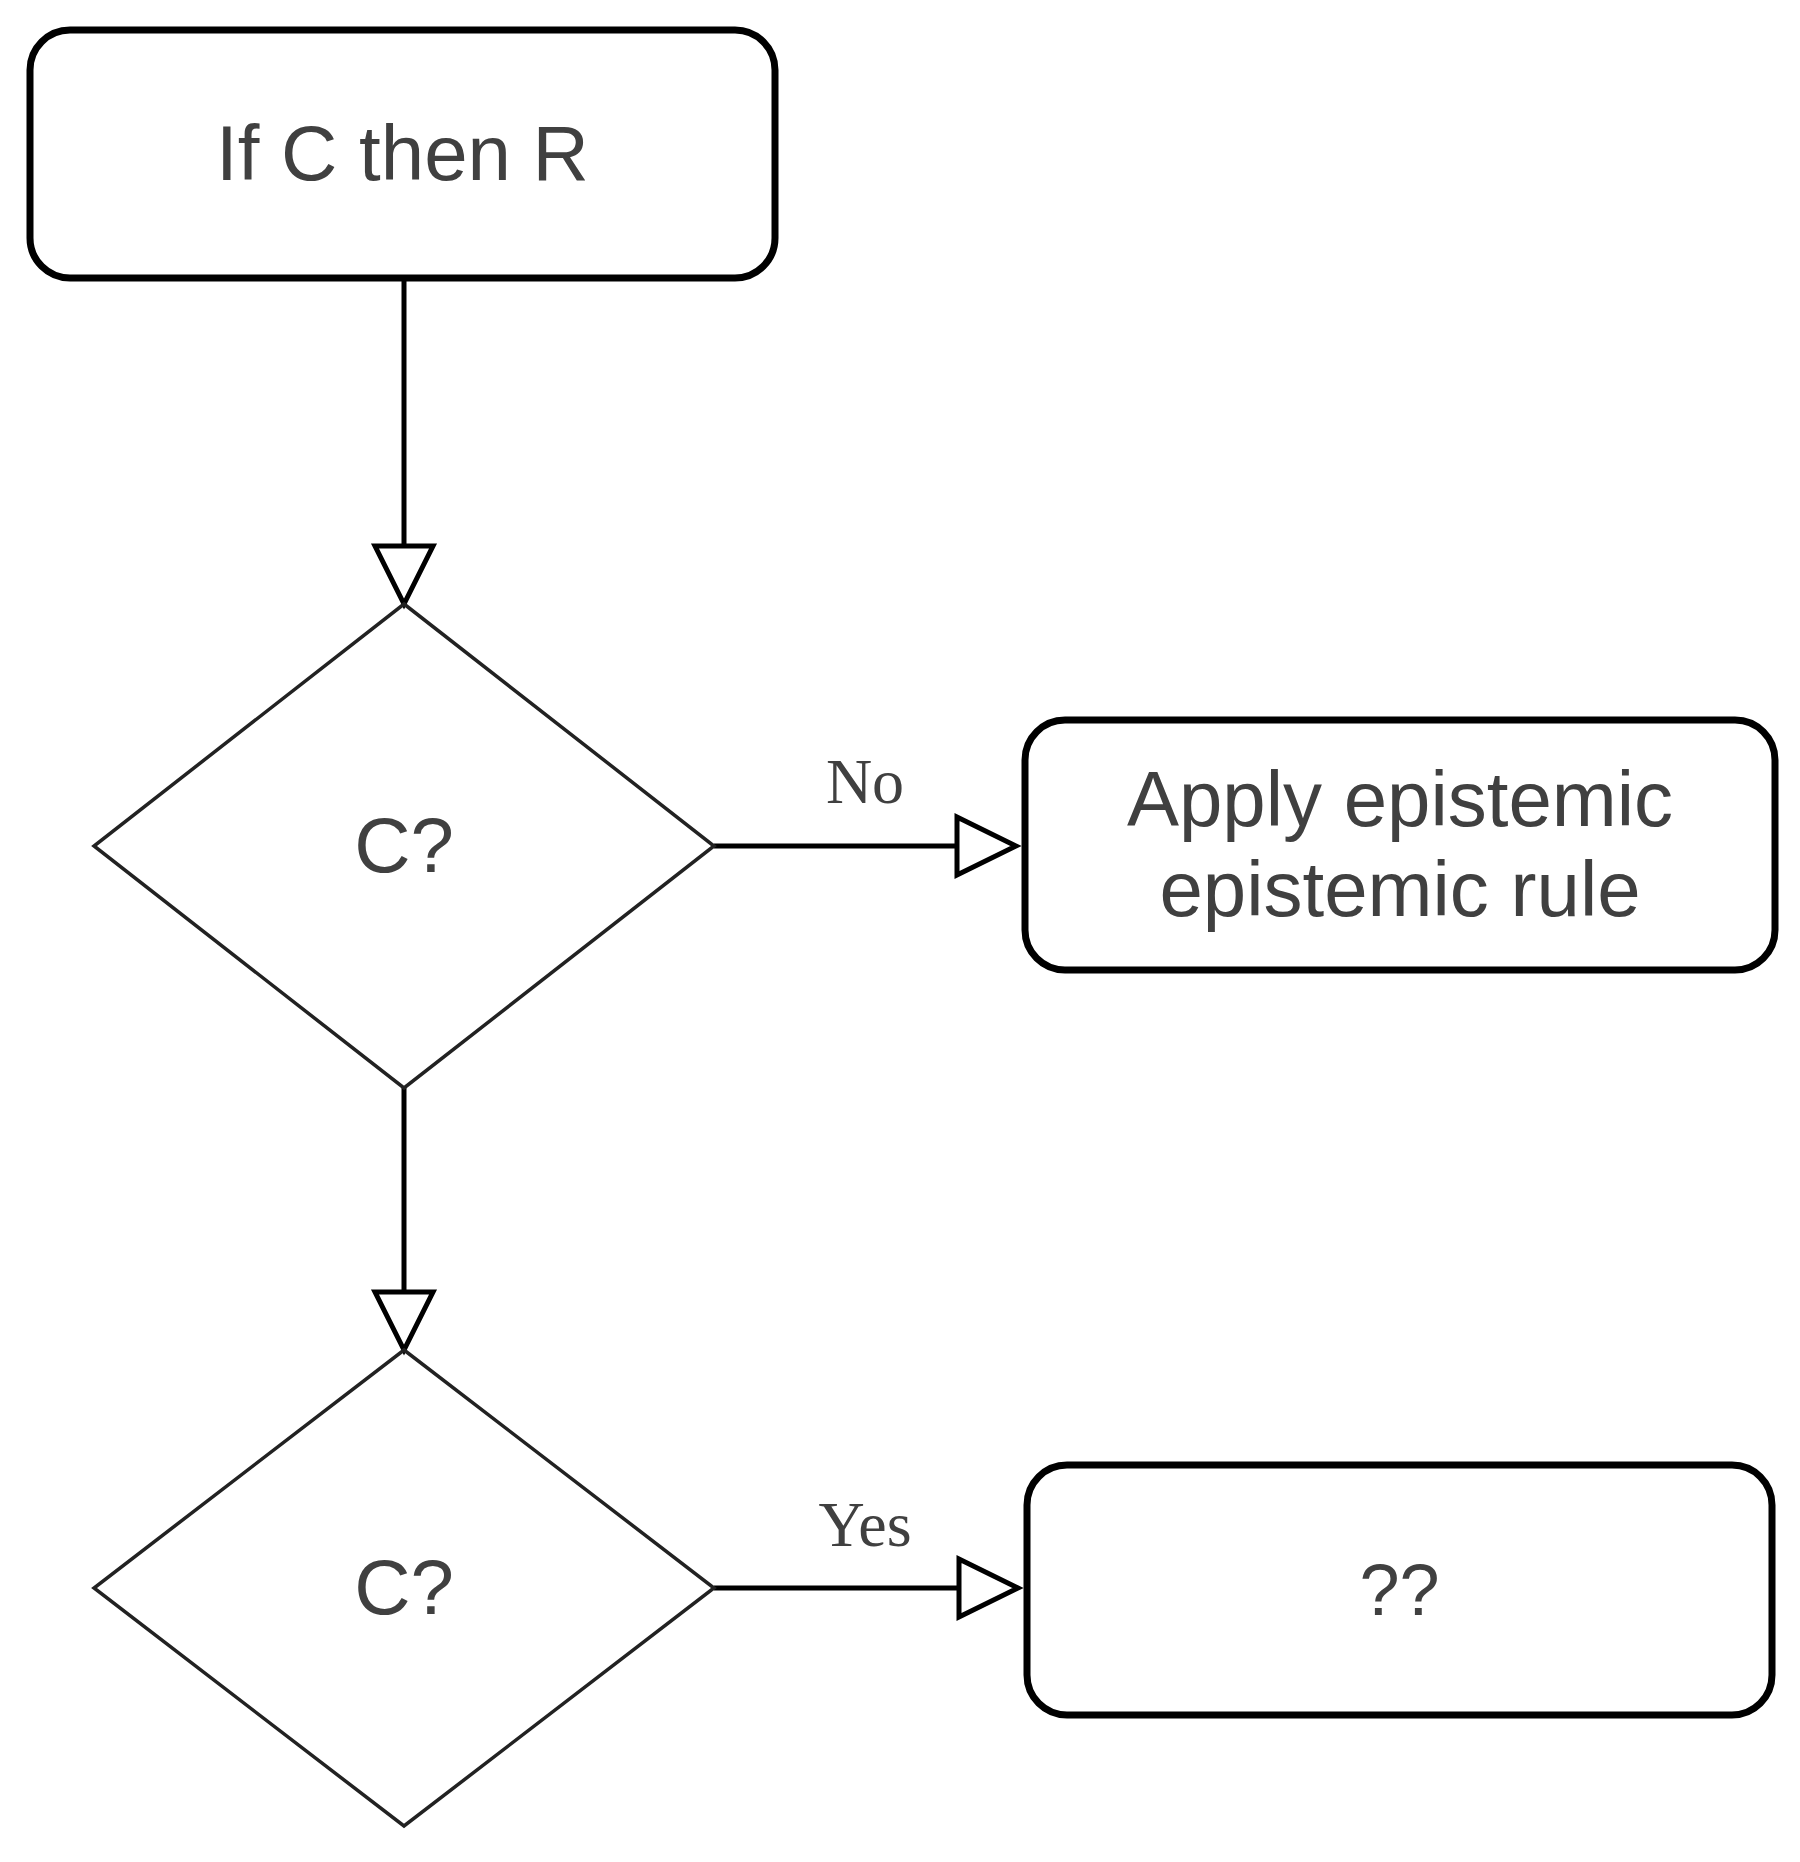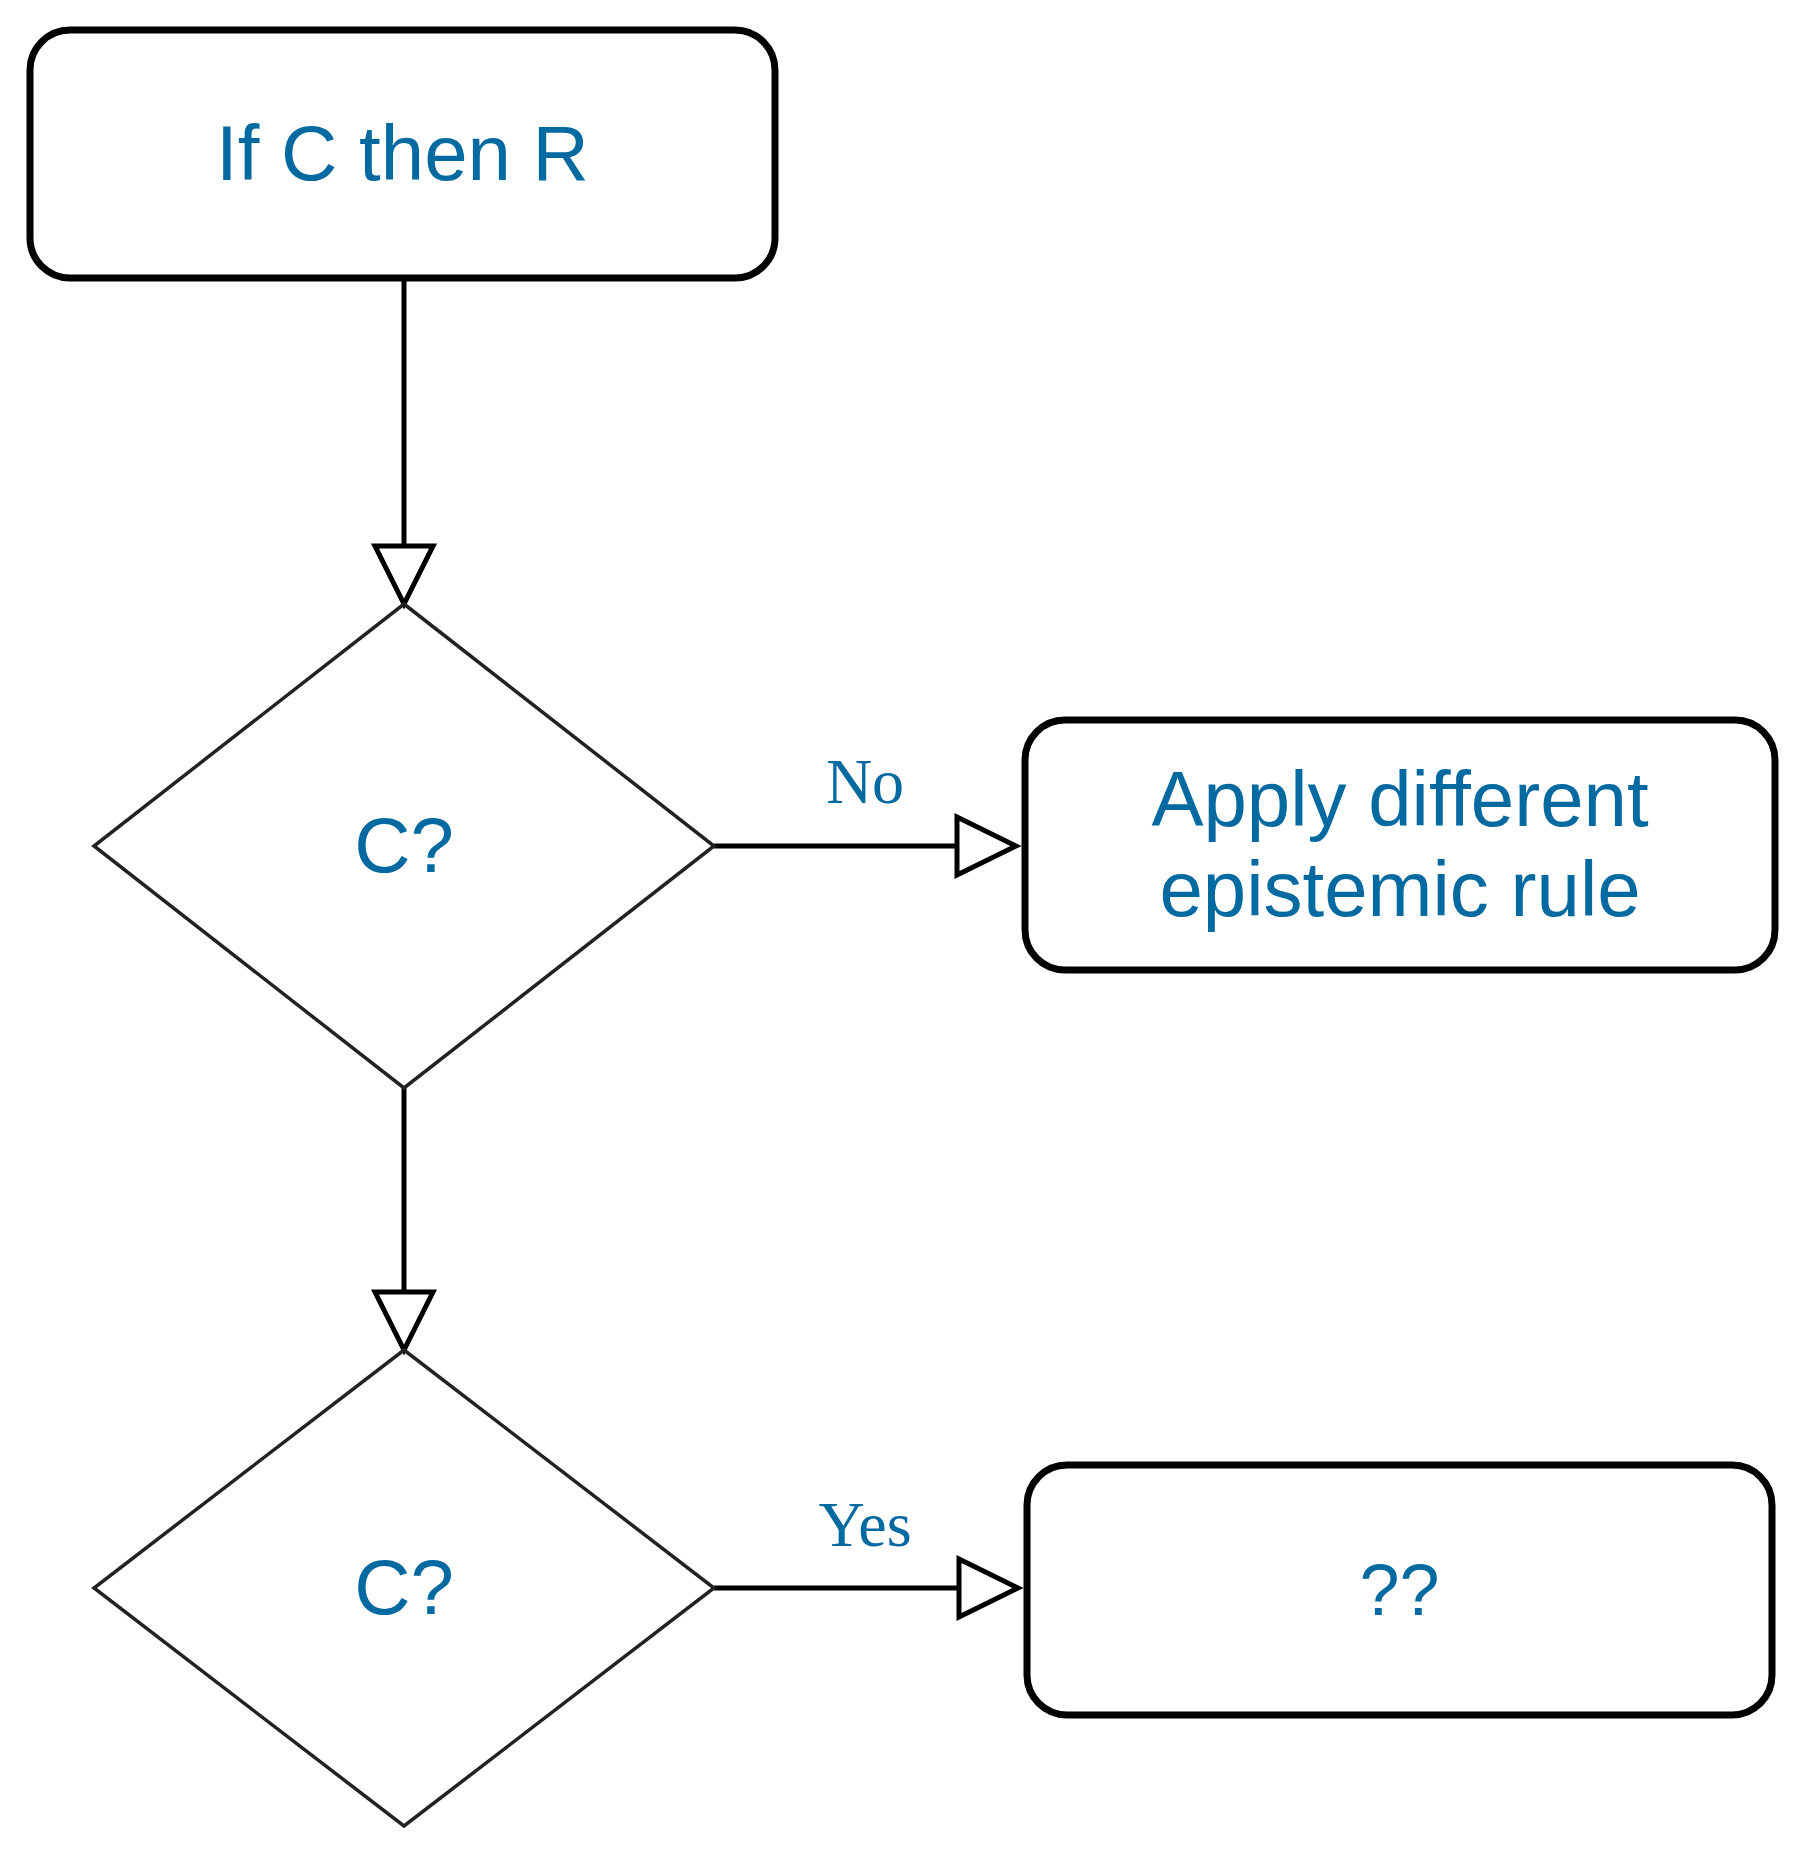--- a/index.html
+++ b/index.html
@@ -20,21 +20,21 @@
     position: absolute;
     left: 0;
     top: 0;
   }
   .lbl {
     position: absolute;
     display: flex;
     align-items: center;
     justify-content: center;
     text-align: center;
-    color: #0369a1;
+    color: #404040;
     line-height: 1.15;
     white-space: nowrap;
   }
   .lbl-node { font-size: 78px; }
   .lbl-edge { font-size: 64px; font-family: Liberation Serif, serif; }
   #lbl-start   { left: 30px;   top: 30px;   width: 745px; height: 248px; }
   #lbl-d1      { left: 94px;   top: 604px;  width: 620px; height: 484px; }
   #lbl-apply   { left: 1025px; top: 720px;  width: 750px; height: 250px; flex-direction: column; }
   #lbl-d2      { left: 94px;   top: 1350px; width: 620px; height: 476px; }
   #lbl-unknown { left: 1027px; top: 1465px; width: 745px; height: 250px; font-size: 72px; }
@@ -71,21 +71,21 @@
     <rect x="1027" y="1465" width="745" height="250" rx="40" ry="40" fill="#ffffff" stroke="#000000" stroke-width="7"></rect>
   </svg>
 
   <div class="lbl lbl-node" id="lbl-start">If C then R</div>
 
   <div class="lbl lbl-node" id="lbl-d1">C?</div>
 
   <div class="lbl lbl-edge" id="lbl-no">No</div>
 
   <div class="lbl lbl-node" id="lbl-apply">
-    <span>Apply different</span>
+    <span>Apply epistemic</span>
     <span>epistemic rule</span>
   </div>
 
   <div class="lbl lbl-node" id="lbl-d2">C?</div>
 
   <div class="lbl lbl-edge" id="lbl-yes">Yes</div>
 
   <div class="lbl lbl-node" id="lbl-unknown">??</div>
 
 </div>

